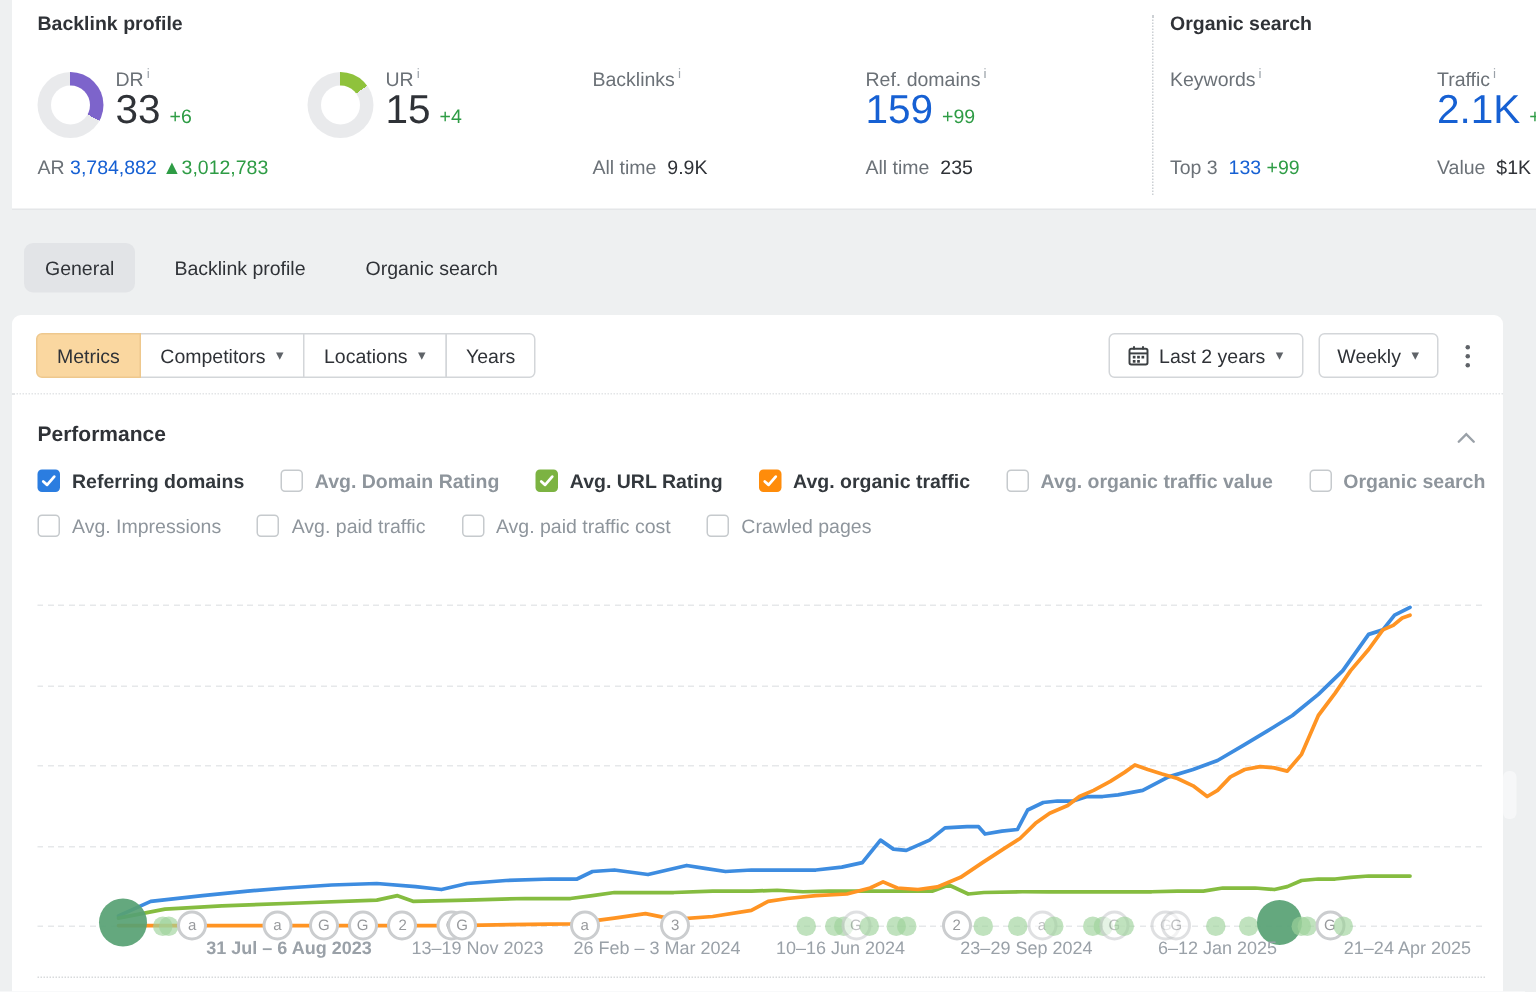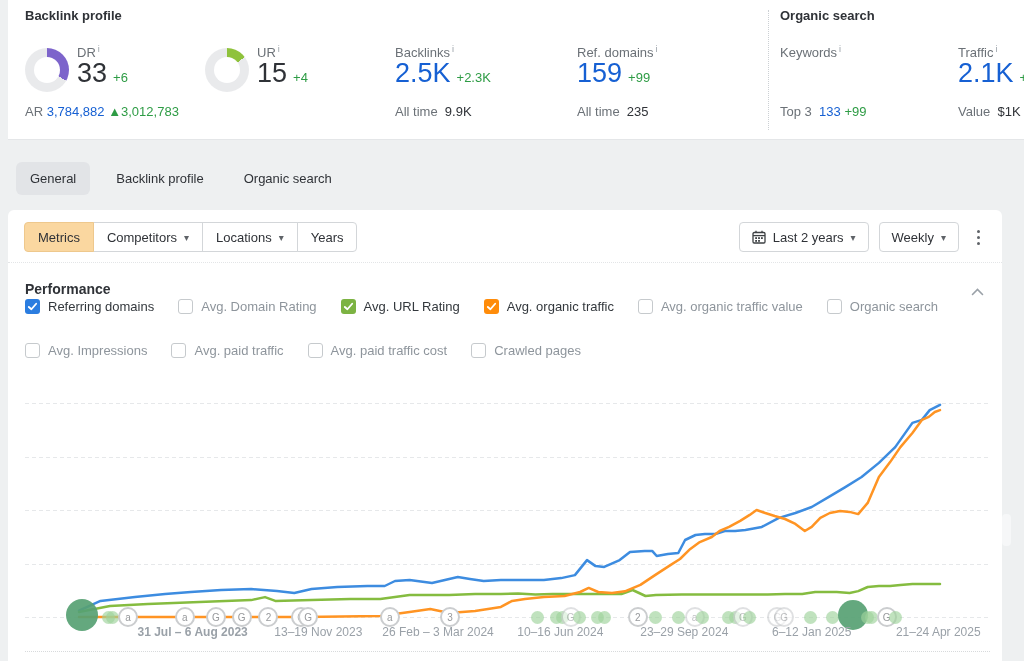--- a/index.html
+++ b/index.html
@@ -47,21 +47,21 @@
   .rbtn { height:30px; padding:0 12px; display:flex; align-items:center; gap:7px;
     background:#fff; border:1px solid #d3d6d9; border-radius:4px; color:#2f3237; cursor:pointer; white-space:nowrap; }
   .kebab { display:flex; flex-direction:column; gap:3px; padding:4px 8px; cursor:pointer; }
   .kebab i { width:3px; height:3px; border-radius:50%; background:#5f6368; }
   .toolbar-sep { position:absolute; left:0; right:0; top:52px; border-top:1px dotted #e3e5e7; }
 
   .perf-title { position:absolute; left:17px; top:71px; font-size:14px; font-weight:bold; color:#2f3237; }
   .collapse { position:absolute; right:18px; top:74px; cursor:pointer; }
 
   .checks { position:absolute; left:17px; display:flex; gap:24px; align-items:center; }
-  .checks.r1 { top:89px; } .checks.r2 { top:133px; }
+  .checks.r1 { top:103px;font-weight:bold; } .checks.r2 { top:133px; }
   .chk { display:flex; align-items:center; gap:8px; cursor:pointer; white-space:nowrap; }
   .chk .box { width:15px; height:15px; border-radius:3px; border:1px solid #c6cacd; background:#fff;
     display:flex; align-items:center; justify-content:center; }
   .chk.on .box { border:none; }
   .chk .lbl { color:#8e959c; }
   .chk.on .lbl { color:#33383d; }
 
   
   .chart { position:absolute; left:17px; top:170px; width:965px; height:272px;
     border-bottom:1px dotted #d8dadc; }
@@ -88,21 +88,20 @@
   <div class="mlabel" style="left:69px;top:44px"><span>DR</span><sup class="info">i</sup></div>
   <div class="mvalue" style="left:69px;top:58px"><span>33</span><span class="delta green-txt">+6</span></div>
 
   <div class="donut" id="donut-ur" style="left: 197px; top: 48px; background: conic-gradient(rgb(143, 194, 60) 0deg, rgb(143, 194, 60) 15%, rgb(233, 234, 236) 15%, rgb(233, 234, 236) 100%);"></div>
   <div class="mlabel" style="left:249px;top:44px"><span></span><span>UR</span><sup class="info">i</sup></div>
   <div class="mvalue" style="left:249px;top:58px"><span>15</span><span class="delta green-txt">+4</span></div>
 
   <div class="msub" style="left:17px;top:104px"><span>AR</span>&nbsp;<a class="blue" style="text-decoration:none">3,784,882</a>&nbsp;<span class="green-txt"><span>▲</span><span>3,012,783</span></span></div>
 
   <div class="mlabel" style="left:387px;top:44px"><span>Backlinks</span><sup class="info">i</sup></div>
-  <div class="mvalue" style="left:387px;top:58px"><a class="blue" style="text-decoration:none">2.5K</a><span class="delta green-txt">+2.3K</span></div>
   <div class="msub" style="left:387px;top:104px"><span>All time</span>&nbsp;&nbsp;<b>9.9K</b></div>
 
   <div class="mlabel" style="left:569px;top:44px"><span>Ref. domains</span><sup class="info">i</sup></div>
   <div class="mvalue" style="left:569px;top:58px"><a class="blue" style="text-decoration:none">159</a><span class="delta green-txt">+99</span></div>
   <div class="msub" style="left:569px;top:104px"><span>All time</span>&nbsp;&nbsp;<b>235</b></div>
 
   <div class="vdiv" style="left:760px;top:10px;height:120px"></div>
 
   <div class="sec-title" style="left:772px;top:8px">Organic search</div>
 

